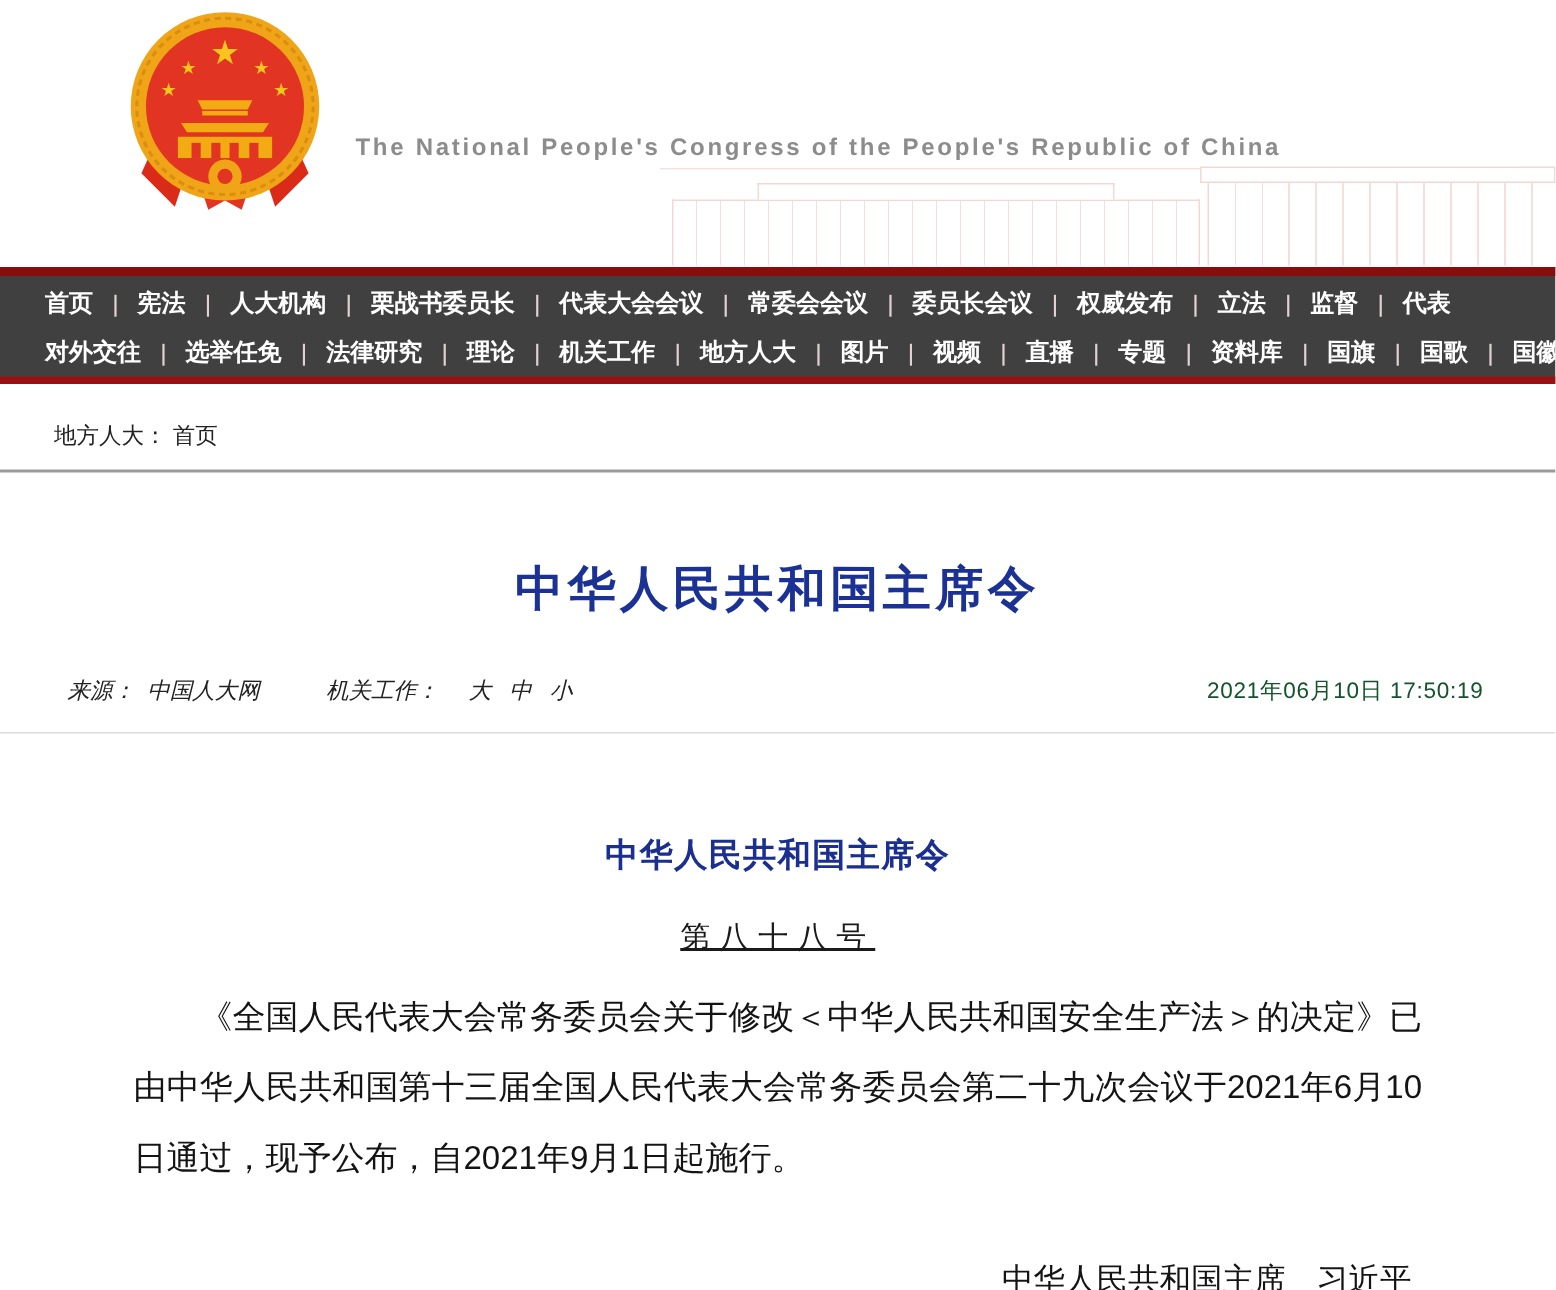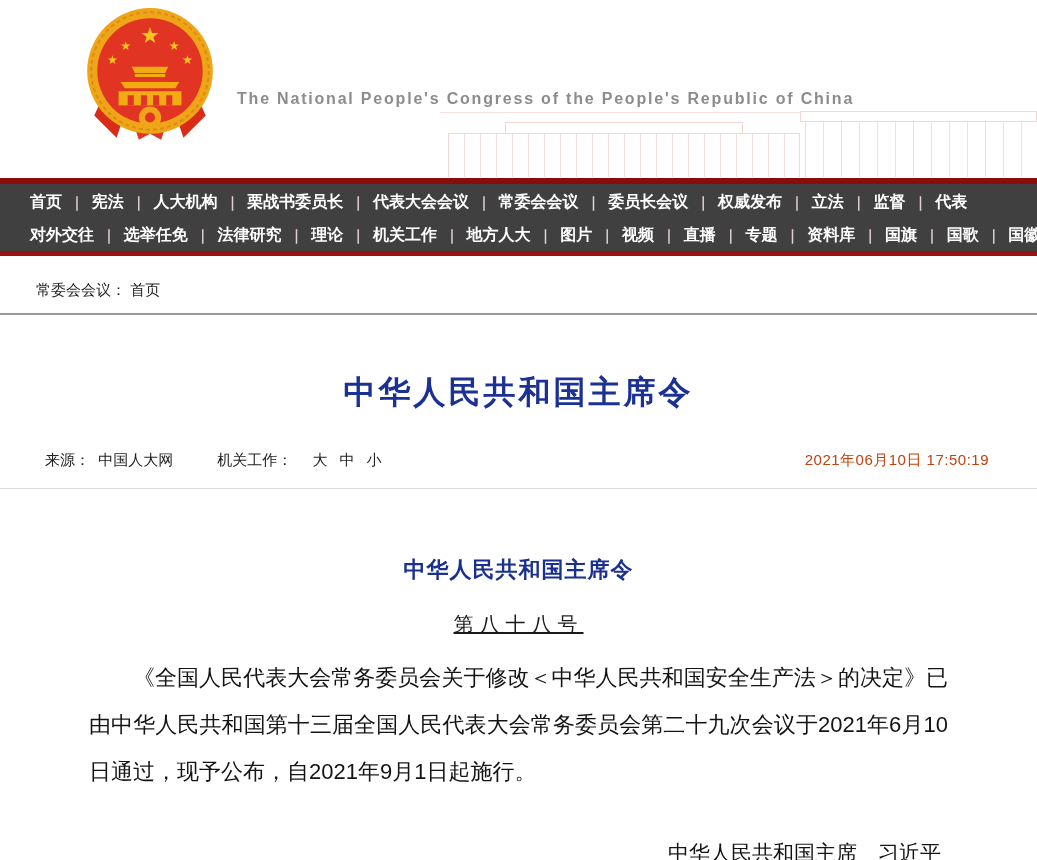--- a/index.html
+++ b/index.html
@@ -70,25 +70,25 @@
     font-size:32px; font-weight:bold; color:#1b3294; letter-spacing:3px;
   }
 
   
   .meta-row {
     margin-top:36px; padding:0 48px 18px 45px;
     display:flex; justify-content:space-between; align-items:flex-end;
     font-size:15px; color:#222;
     border-bottom:1px solid #dcdcdc;
   }
-  .meta-left span { margin-right:4px; }
+  .meta-left span { margin-right:4px;font-style:italic; }
   .meta-source { margin-right:40px !important;margin-top:30px; }
   .font-sizes { display:inline;text-align:right; }
   .font-size-opt { color:#222; text-decoration:none; margin-left:12px; cursor:pointer; }
-  .meta-datetime { color:#c2410c; letter-spacing:.5px; }
+  .meta-datetime { color:#14532d; letter-spacing:.5px; }
 
   
   .article-heading {
     margin-top:66px; text-align:center;
     font-size:22px; font-weight:bold; color:#1a2f8e; letter-spacing:1px;
   }
   .order-number {
     margin-top:26px; text-align:center;
     font-family:"Liberation Serif","DejaVu Serif",serif;
     font-size:20px; color:#1a1a1a; letter-spacing:6px;text-decoration:underline;
@@ -146,21 +146,21 @@
     <div class="b-right"></div>
   </div>
 </div>
 
 <div class="navbar">
   <div class="nav-row"><a class="nav-link">首页</a><span class="sep">｜</span><a class="nav-link">宪法</a><span class="sep">｜</span><a class="nav-link">人大机构</a><span class="sep">｜</span><a class="nav-link">栗战书委员长</a><span class="sep">｜</span><a class="nav-link">代表大会会议</a><span class="sep">｜</span><a class="nav-link">常委会会议</a><span class="sep">｜</span><a class="nav-link">委员长会议</a><span class="sep">｜</span><a class="nav-link">权威发布</a><span class="sep">｜</span><a class="nav-link">立法</a><span class="sep">｜</span><a class="nav-link">监督</a><span class="sep">｜</span><a class="nav-link">代表</a></div>
   <div class="nav-row"><a class="nav-link">对外交往</a><span class="sep">｜</span><a class="nav-link">选举任免</a><span class="sep">｜</span><a class="nav-link">法律研究</a><span class="sep">｜</span><a class="nav-link">理论</a><span class="sep">｜</span><a class="nav-link">机关工作</a><span class="sep">｜</span><a class="nav-link">地方人大</a><span class="sep">｜</span><a class="nav-link">图片</a><span class="sep">｜</span><a class="nav-link">视频</a><span class="sep">｜</span><a class="nav-link">直播</a><span class="sep">｜</span><a class="nav-link">专题</a><span class="sep">｜</span><a class="nav-link">资料库</a><span class="sep">｜</span><a class="nav-link">国旗</a><span class="sep">｜</span><a class="nav-link">国歌</a><span class="sep">｜</span><a class="nav-link">国徽</a></div>
 </div>
 
 <div class="breadcrumb">
-  <span>常委会会议：</span>
+  <span>地方人大：</span>
   <a>首页</a>
 </div>
 <hr class="crumb-rule">
 
 <div class="page-title">中华人民共和国主席令</div>
 
 <div class="meta-row">
   <div class="meta-left">
     <span>来源：</span>
     <span class="meta-source">中国人大网</span>

